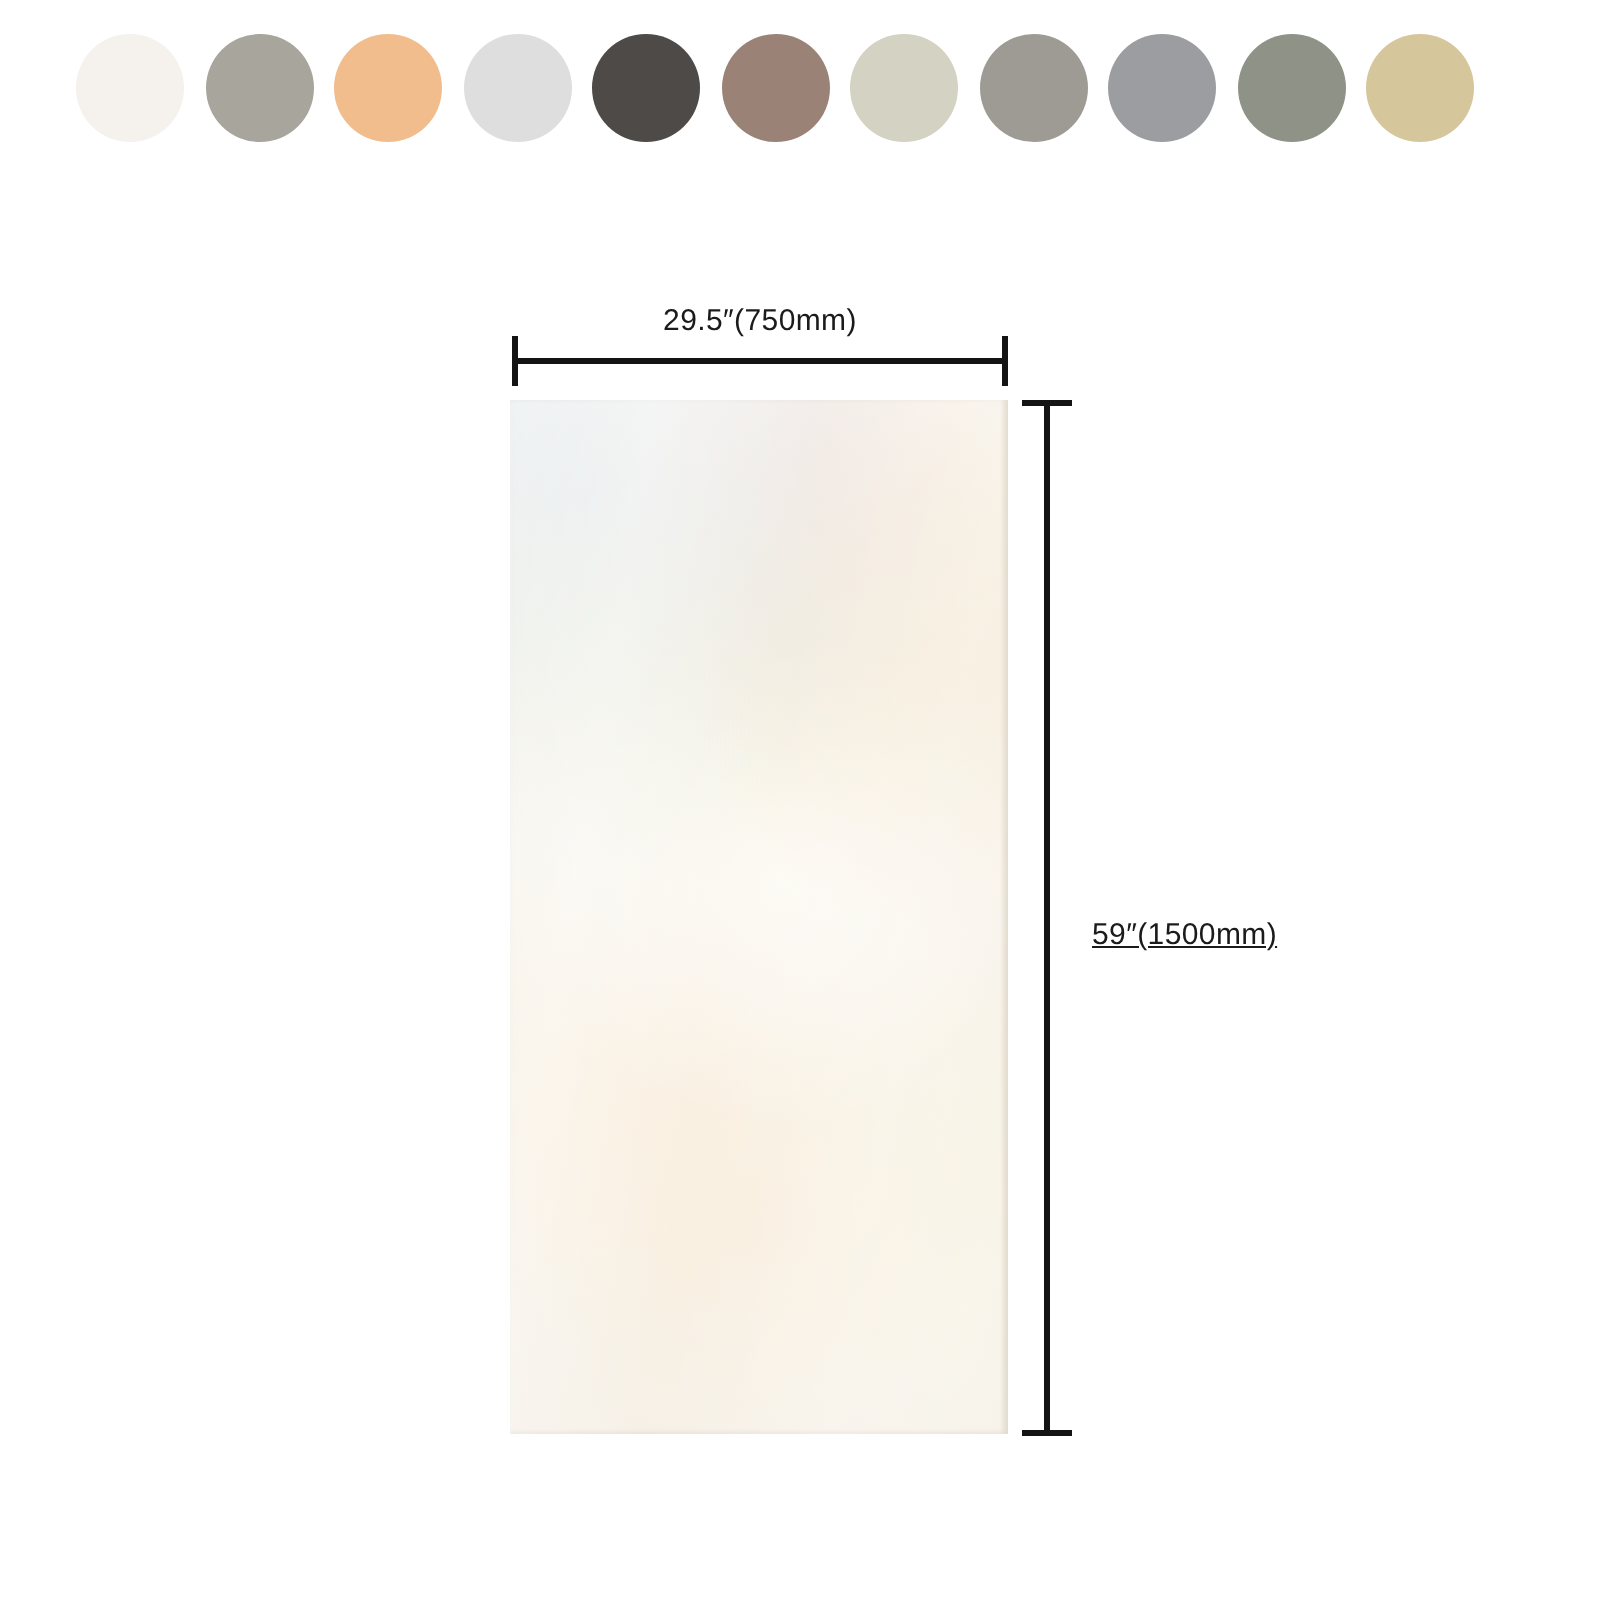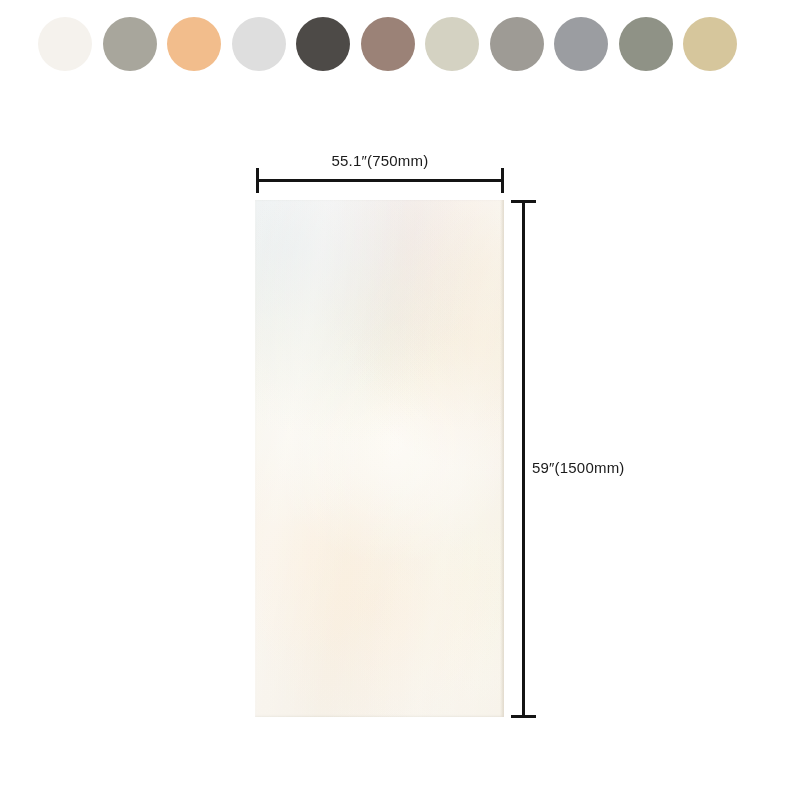--- a/index.html
+++ b/index.html
@@ -119,21 +119,21 @@
   
   #dim-width-line   { left: 256px; top: 179px; width: 248px; }
   #dim-width-tick-l { left: 256px; top: 168px; height: 25px; }
   #dim-width-tick-r { left: 501px; top: 168px; height: 25px; }
   #dim-width-label  { left: 256px; top: 152px; width: 248px; text-align: center; }
 
   
   #dim-height-line   { left: 522px; top: 200px; height: 518px; }
   #dim-height-tick-t { left: 511px; top: 200px; width: 25px; }
   #dim-height-tick-b { left: 511px; top: 715px; width: 25px; }
-  #dim-height-label  { left: 532px; top: 459px; }
+  #dim-height-label  { left: 546px; top: 459px; text-decoration: underline; }
 </style>
 </head>
 <body>
 
 <div id="stage">
 
   <div id="swatch-strip">
     <div class="swatch" style="left: 38px; background-color: rgb(245, 242, 237);" title="Off White"></div>
     <div class="swatch" style="left: 103px; background-color: rgb(168, 166, 156);" title="Warm Gray"></div>
     <div class="swatch" style="left: 167px; background-color: rgb(242, 189, 140);" title="Peach"></div>
@@ -146,21 +146,21 @@
     <div class="swatch" style="left: 619px; background-color: rgb(143, 146, 134);" title="Sage Gray"></div>
     <div class="swatch" style="left: 683px; background-color: rgb(214, 198, 156);" title="Sand Beige"></div>
   </div>
 
   <div id="tile-wrap">
     <div id="tile-face"></div>
     <div id="tile-sheen"></div>
     <div id="tile-edge-right"></div>
   </div>
 
-  <div id="dim-width-label" class="dim-label">55.1″(750mm)</div>
+  <div id="dim-width-label" class="dim-label">29.5″(750mm)</div>
   <div id="dim-width-line" class="dim-line-h" style="background: rgb(20, 20, 20);"></div>
   <div id="dim-width-tick-l" class="dim-tick-v" style="background: rgb(20, 20, 20);"></div>
   <div id="dim-width-tick-r" class="dim-tick-v" style="background: rgb(20, 20, 20);"></div>
 
   <div id="dim-height-line" class="dim-line-v" style="background: rgb(20, 20, 20);"></div>
   <div id="dim-height-tick-t" class="dim-tick-h" style="background: rgb(20, 20, 20);"></div>
   <div id="dim-height-tick-b" class="dim-tick-h" style="background: rgb(20, 20, 20);"></div>
   <div id="dim-height-label" class="dim-label">59″(1500mm)</div>
 
 </div>

